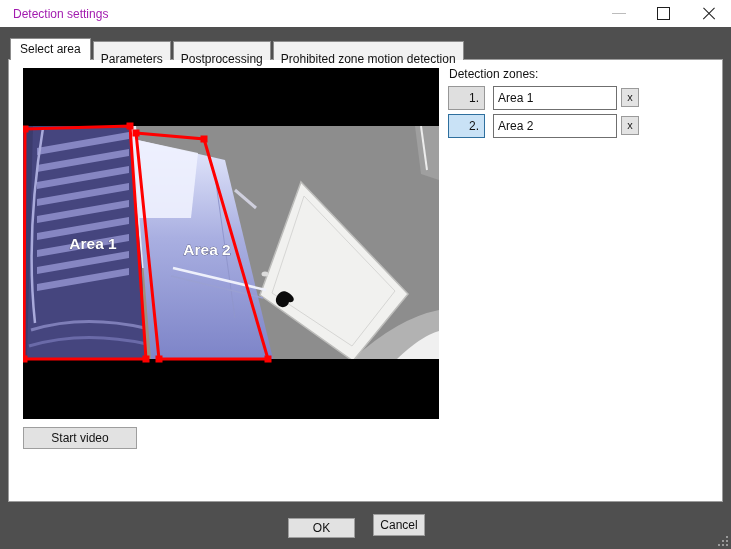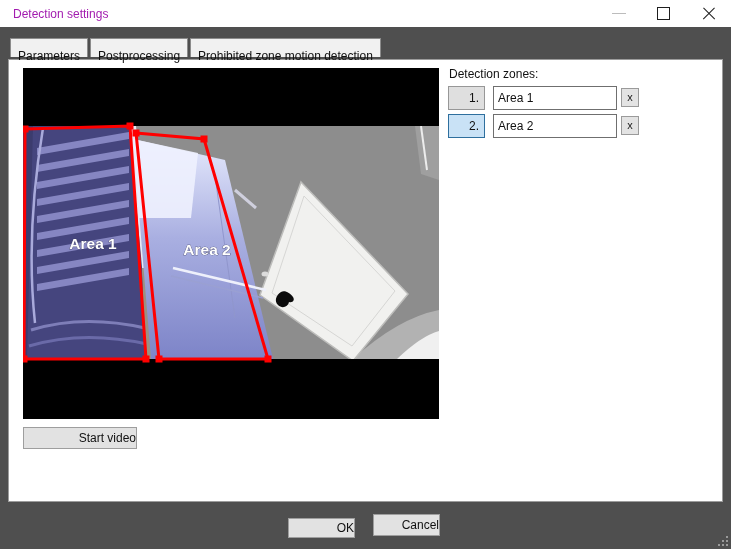--- a/index.html
+++ b/index.html
@@ -35,45 +35,46 @@
   .idx-btn{position:absolute;left:0;top:0;width:37px;height:24px;box-sizing:border-box;
            background:#dfdfdf;border:1px solid #979797;font-size:12px;font-family:inherit;
            text-align:right;padding:0 5px 0 0;line-height:21px;color:#111;cursor:default}
   .idx-btn.selected{background:#c9e2f6;border:1px solid #2e6f9e}
   .zone-input{position:absolute;left:45px;top:0;width:124px;height:24px;box-sizing:border-box;
               border:1px solid #6f6f6f;font-size:12px;font-family:inherit;padding:0 2px 0 4px;color:#111;outline:none}
   .xbtn{position:absolute;left:173px;top:2px;width:18px;height:19px;box-sizing:border-box;
         background:#e3e3e3;border:1px solid #9a9a9a;font-size:11px;font-family:inherit;
         line-height:15px;text-align:center;color:#222;padding:0;cursor:default}
   .btn{position:absolute;box-sizing:border-box;background:#e2e2e2;border:1px solid #9e9e9e;
-       font-size:12px;font-family:inherit;text-align:right;color:#111;line-height:19px;padding:0;cursor:default}
+       font-size:12px;font-family:inherit;text-align:center;color:#111;line-height:19px;padding:0;cursor:default}
   .btn-start{left:14px;top:367px;width:114px;height:22px}
   .btn-apply{left:158px;top:367px;width:270px;height:22px}
   
   .btn-ok{left:288px;top:518px;width:67px;height:20px}
-  .btn-cancel{left:373px;top:514px;width:67px;height:22px}
+  .btn-cancel{left:373px;top:514px;width:52px;height:22px}
   .grip{position:absolute;right:2px;bottom:2px;width:12px;height:12px}
 </style>
 </head>
 <body>
 
 <div class="titlebar">
   <span class="title">Detection settings</span>
   <button class="winbtn btn-min">
     <span class="glyph-min"></span>
   </button>
   <button class="winbtn btn-max">
     <span class="glyph-max"></span>
   </button>
   <button class="winbtn btn-close">
     <span class="glyph-close"></span>
   </button>
 </div>
 
 <div class="tabs">
+  <div class="tab active">Select area</div>
   <div class="tab">Parameters</div>
   <div class="tab">Postprocessing</div>
   <div class="tab">Prohibited zone motion detection</div>
 </div>
 
 <div class="page">
 
   <div class="video">
     <svg viewBox="0 0 416 351" width="416" height="351" xmlns="http://www.w3.org/2000/svg">
       <defs>

